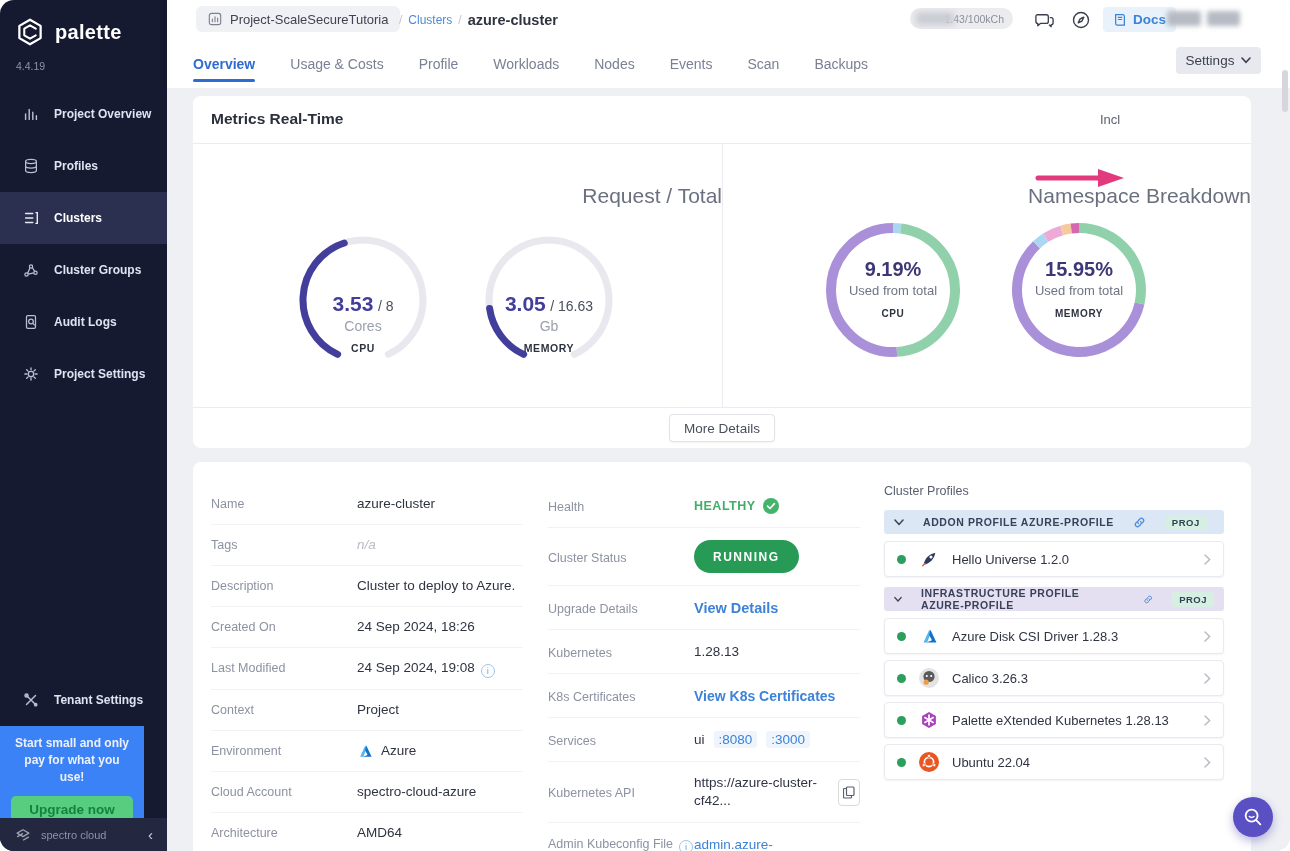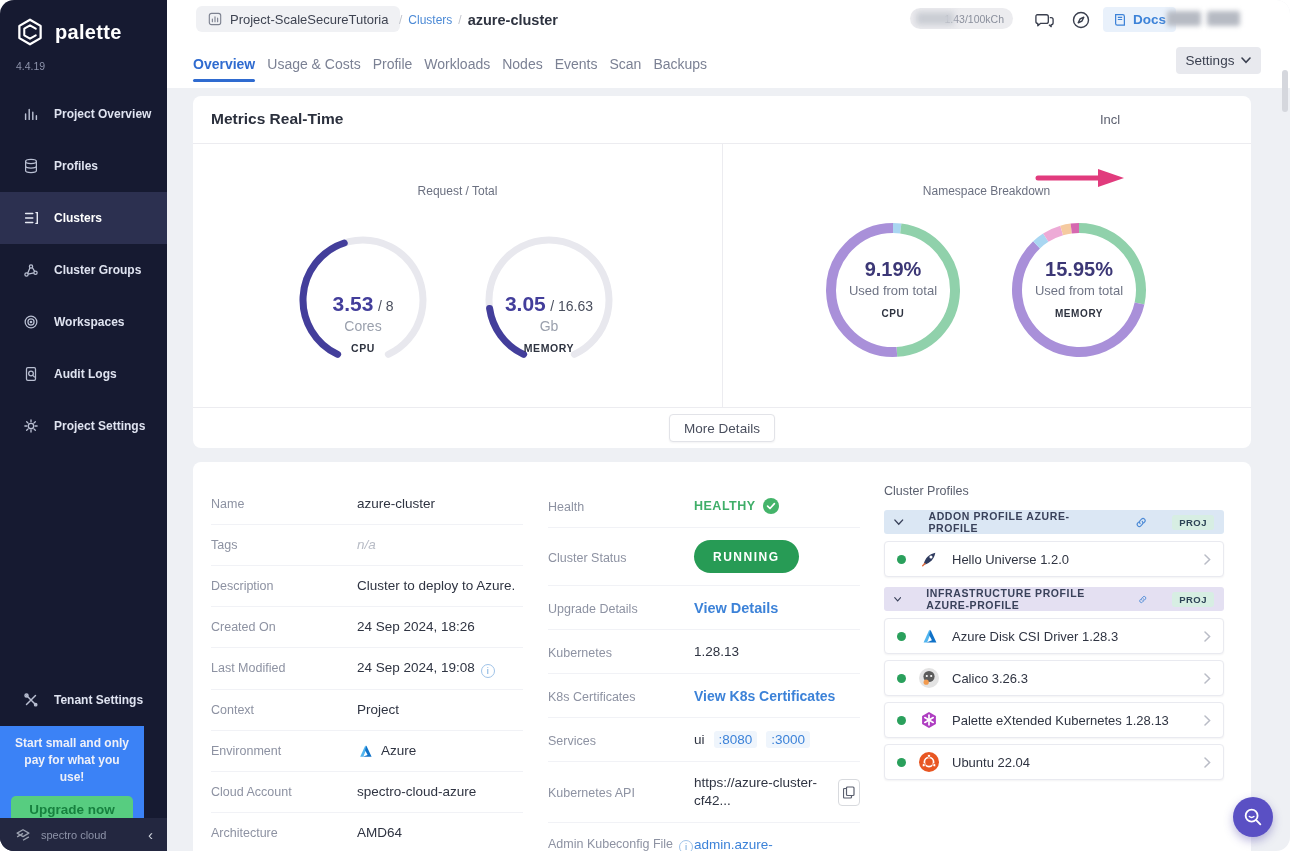--- a/index.html
+++ b/index.html
@@ -38,35 +38,35 @@
   .usage-pill { position:absolute; left:743px; top:8px; width:103px; height:21px; background:#ececef; border-radius:11px; display:flex; align-items:center; justify-content:flex-end; padding-right:9px; overflow:hidden; }
   .usage-pill span { font-size:10.5px; color:#8a8f9c; }
   .usage-blur { position:absolute; left:6px; top:4px; width:38px; height:13px; background:#c9ccd3; filter:blur(3px); }
   .icon-btn { position:absolute; top:9px; width:22px; height:22px; display:flex; align-items:center; justify-content:center; cursor:pointer; color:#3a3f4e; }
   .docs-btn { position:absolute; left:936px; top:7px; height:25px; background:#e9f1fb; border-radius:4px; display:flex; align-items:center; gap:6px; padding:0 10px; cursor:pointer; }
   .docs-btn span { color:#3c82d8; font-size:13.5px; font-weight:600; }
   .blur-block { position:absolute; top:11px; height:15px; background:#b6bac3; filter:blur(2.5px); border-radius:2px; }
 
   
   .tabrow { position:absolute; left:0; top:40px; width:1123px; height:48px; background:#fff; }
-  .tabs { position:absolute; left:26px; top:0; height:48px; display:flex; gap:12px; align-items:flex-start; }
+  .tabs { position:absolute; left:26px; top:0; height:48px; display:flex; gap:35px; align-items:flex-start; }
   .tab { font-size:14px; color:#7b8194; cursor:pointer; position:relative; height:48px; display:flex; align-items:center; }
   .tab.active { color:#2f6bd0; font-weight:bold; }
   .tab.active::after { content:""; position:absolute; left:0; right:0; bottom:6px; height:3px; border-radius:2px; background:#2f6bd0; }
   .settings-btn { position:absolute; left:1009px; top:7px; width:85px; height:27px; background:#e8e9ee; border:none; border-radius:4px; display:flex; align-items:center; justify-content:center; gap:7px; cursor:pointer; font-family:inherit; }
   .settings-btn span { font-size:13.5px; color:#3b4050; }
 
   
   .card { position:absolute; background:#fff; border-radius:8px; }
   .metrics-card { left:26px; top:96px; width:1058px; height:352px; }
   .mc-header { position:absolute; left:0; top:0; width:100%; height:48px; border-bottom:1px solid #ececf0; }
   .mc-title { position:absolute; left:18px; top:14px; font-size:15.5px; font-weight:bold; color:#2b303d; }
   .mc-incl { position:absolute; left:907px; top:16px; font-size:13px; color:#5d6170; }
   .mc-vdivider { position:absolute; left:529px; top:48px; width:1px; height:263px; background:#ececf0; }
-  .half-title { position:absolute; top:88px; width:529px; text-align:center; font-size:12px; color:#6b7080; }
+  .half-title { position:absolute; top:88px; width:529px; text-align:right; font-size:21px; color:#6b7080; }
   .more-row { position:absolute; left:0; top:311px; width:100%; height:41px; border-top:1px solid #ececf0; display:flex; align-items:center; justify-content:center; }
   .more-btn { background:#fff; border:1px solid #e2e3e8; border-radius:4px; height:28px; padding:4px 14px; font-size:13.5px; color:#4a4f5e; font-family:inherit; cursor:pointer; box-shadow:0 1px 2px rgba(16,24,40,.05); }
   .chart-box { position:absolute; width:140px; height:140px; }
   .g-valrow { position:absolute; left:0; top:62px; width:140px; text-align:center; }
   .g-val { font-size:21px; font-weight:bold; color:#433e9b; }
   .g-tot { font-size:14px; color:#4a4f5e; }
   .g-unit { position:absolute; left:0; top:88px; width:140px; text-align:center; font-size:14px; color:#9aa0ad; }
   .g-cap { position:absolute; left:0; top:112px; width:140px; text-align:center; font-size:10.5px; font-weight:bold; letter-spacing:.6px; color:#2e3340; }
   .d-val { position:absolute; left:0; top:38px; width:140px; text-align:center; font-size:20px; font-weight:bold; color:#3c3776; }
   .d-label { position:absolute; left:0; top:63px; width:140px; text-align:center; font-size:13px; color:#6f7485; }
@@ -85,21 +85,21 @@
   .s-row.align-top { align-items:flex-start; }
   .link { color:#3c82d8; font-size:13.5px; cursor:pointer; }
   .healthy { color:#3fae68; font-size:12.5px; font-weight:bold; letter-spacing:.5px; display:flex; align-items:center; gap:7px; }
   .running-pill { background:#279b55; color:#fff; font-size:12px; font-weight:bold; letter-spacing:1.5px; border-radius:17px; height:33px; display:inline-flex; align-items:center; padding:0 19px; border:none; font-family:inherit; cursor:pointer; }
   .port { color:#3c82d8; font-size:13.5px; background:#eff5fc; border-radius:3px; padding:1px 5px; margin-left:9px; cursor:pointer; }
   .copy-btn { width:25px; height:27px; background:#fff; border:1px solid #d8dade; border-radius:4px; display:inline-flex; align-items:center; justify-content:center; cursor:pointer; margin-left:6px; }
   .info-icon { display:inline-flex; width:14px; height:14px; border:1px solid #9fc3e8; border-radius:50%; color:#6fa6dc; font-size:9.5px; align-items:center; justify-content:center; font-style:normal; margin-left:6px; vertical-align:-2px; }
 
   
   .cp-title { font-size:12.5px; color:#5a5f6e; margin-bottom:12px; }
-  .cp-header { height:24px; border-radius:3px; display:flex; align-items:center; gap:25px; padding:0 10px; margin-bottom:7px; cursor:pointer; }
+  .cp-header { height:24px; border-radius:3px; display:flex; align-items:center; gap:19px; padding:0 10px; margin-bottom:7px; cursor:pointer; }
   .cp-header.addon { background:#dbe7f4; }
   .cp-header.infra { background:#e4e0f2; }
   .cp-header span.hdr { font-size:10.5px; font-weight:bold; letter-spacing:.6px; color:#39415a; }
   .proj-badge { background:#d7eee3; color:#2d4356; font-size:9.5px; font-weight:bold; letter-spacing:.5px; border-radius:3px; padding:2px 7px; }
   .cp-item { height:36px; background:#fff; border:1px solid #e9eaf0; border-radius:4px; box-shadow:0 1px 2px rgba(16,24,40,.05); display:flex; align-items:center; gap:12px; padding:0 12px; margin-bottom:6px; cursor:pointer; }
   .cp-dot { width:9px; height:9px; border-radius:50%; background:#2aa05c; flex:0 0 9px; }
   .cp-name { font-size:13px; color:#2f3442; flex:1; }
   .cp-chev { color:#b9bcc6; }
   .pack-icon { width:22px; height:22px; display:flex; align-items:center; justify-content:center; }
 
@@ -156,30 +156,20 @@
       <div class="nav-item">
         <span class="nav-icon">
           <svg width="18" height="18" viewBox="0 0 20 20" fill="none" stroke="#b9bfd2" stroke-width="1.4">
               <circle cx="5" cy="15" r="1.8"></circle>
               <circle cx="10" cy="6" r="1.8"></circle>
               <circle cx="15" cy="13" r="1.8"></circle>
               <path d="M6.3 13.7 L8.9 7.6 M11.5 7.2 L14 11.5 M6.8 14.6 L13.2 13.2"></path>
             </svg>
         </span>
         <span class="nav-label">Cluster Groups</span>
-      </div>
-      <div class="nav-item">
-        <span class="nav-icon">
-          <svg width="18" height="18" viewBox="0 0 20 20" fill="none" stroke="#b9bfd2" stroke-width="1.4">
-              <circle cx="10" cy="10" r="6.5"></circle>
-              <circle cx="10" cy="10" r="3.4"></circle>
-              <circle cx="10" cy="10" r="0.8" fill="#b9bfd2"></circle>
-            </svg>
-        </span>
-        <span class="nav-label">Workspaces</span>
       </div>
       <div class="nav-item">
         <span class="nav-icon">
           <svg width="18" height="18" viewBox="0 0 20 20" fill="none" stroke="#b9bfd2" stroke-width="1.4">
               <rect x="5" y="3" width="10" height="14" rx="1.5"></rect>
               <circle cx="10" cy="9.5" r="2.6"></circle>
               <path d="M12 11.5 l2.2 2.2"></path>
             </svg>
         </span>
         <span class="nav-label">Audit Logs</span>

